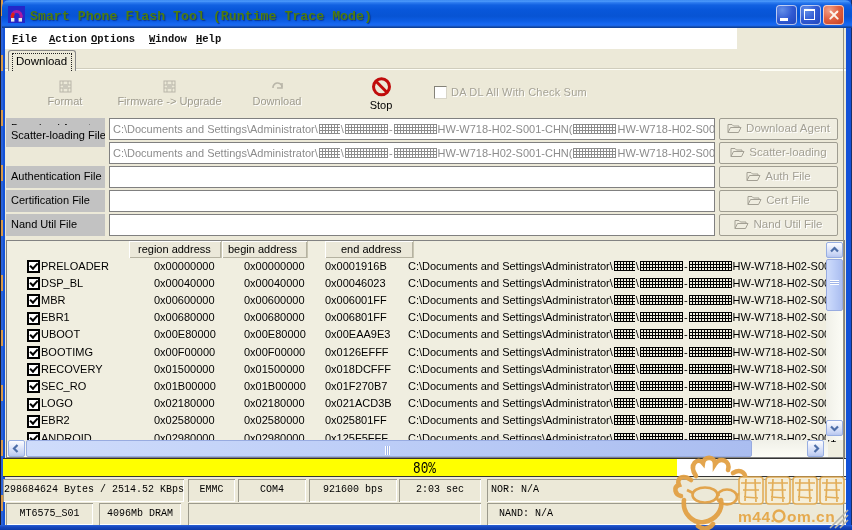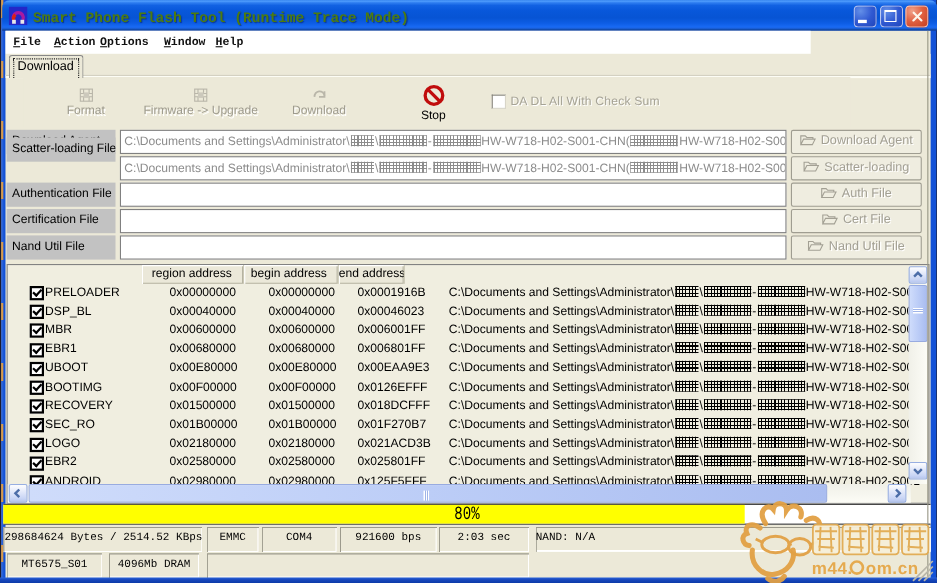--- a/index.html
+++ b/index.html
@@ -19,21 +19,21 @@
 .xx{position:absolute;left:4.5px;top:8.7px;width:12px;height:2.4px;background:#fcf4ea;border-radius:1px}
 
 #menubar{position:absolute;left:5px;top:28px;width:732px;height:21px;background:#ffffff;font:bold 10.5px "Liberation Mono",monospace;color:#111}
 #menubar span{position:absolute;top:5px}
 
 #tabrow{position:absolute;left:5px;top:49px;width:841px;height:20px;background:#ECE9D8}
 #tab1{position:absolute;left:3px;top:1px;width:66px;height:20px;background:#ECE9D8;border:1px solid #888;border-bottom:none;border-radius:3px 3px 0 0;z-index:2}
 #tab1 b{position:absolute;left:3px;top:2px;right:3px;bottom:0;border:1px dotted #222;border-bottom:none;font-weight:normal;font-size:11.5px;padding:1px 0 0 3px;white-space:nowrap}
 #tabpage-top{position:absolute;left:5px;top:68px;width:841px;height:2px;background:#fdfdf5;border-top:1px solid #d0cdbd}
 
-#toolbar{position:absolute;left:21px;top:70px;width:752px;height:46px;background:#ECE9D8}
+#toolbar{position:absolute;left:8px;top:70px;width:752px;height:46px;background:#ECE9D8}
 .tool{position:absolute;top:10px;text-align:center;color:#9e9b8e;font-size:11px}
 .tool .lbl{margin-top:2px;text-shadow:1px 1px 0 #fff}
 .tool svg{display:block;margin:0 auto}
 #stoplbl{color:#000;text-shadow:none}
 
 .flabel{position:absolute;left:6px;width:99px;height:22px;background:#c2c2c2;color:#000;font-size:11px;line-height:21px;padding-left:5px;box-sizing:border-box;white-space:nowrap;overflow:hidden}
 .ffield{position:absolute;left:109px;width:606px;height:22px;background:#fff;border:1px solid #808080;box-sizing:border-box;font-size:11px;line-height:20px;color:#8c8c8c;white-space:pre;overflow:hidden;padding-left:3px}
 .fbtn{position:absolute;left:719px;width:119px;height:22px;background:#EFEDE0;border:1px solid #9f9d91;border-radius:2px;box-sizing:border-box;color:#a3a094;font-size:11.5px;text-align:center;line-height:19px;text-shadow:1px 1px 0 #fff}
 .fbtn svg{vertical-align:-2px;margin-right:4px}
 
@@ -156,21 +156,21 @@
 <div class="fbtn" style="top:190px"><svg width="15" height="12" viewBox="0 0 15 12">
         <path d="M1 10.5 L1 2.5 L5 2.5 L6.5 4 L12 4 L12 5.5 M1 10.5 L3.5 5.5 L14 5.5 L11.5 10.5 Z" fill="none" stroke="#a3a094"></path>
       </svg>Cert File</div>
 <div class="fbtn" style="top:214px"><svg width="15" height="12" viewBox="0 0 15 12">
         <path d="M1 10.5 L1 2.5 L5 2.5 L6.5 4 L12 4 L12 5.5 M1 10.5 L3.5 5.5 L14 5.5 L11.5 10.5 Z" fill="none" stroke="#a3a094"></path>
       </svg>Nand Util File</div>
 </div>
 <div id="tablewrap">
 <div class="hcell" style="left:122px;width:93px;padding-left:9px">region address</div>
 <div class="hcell" style="left:215px;width:86px;padding-left:6px">begin address</div>
-<div class="hcell" style="left:301px;width:60px;padding-left:0">end address</div>
+<div class="hcell" style="left:318px;width:89px;padding-left:16px">end address</div>
 <div class="trow" style="top:17.0px">
       <i></i>
       <span class="c0">PRELOADER</span>
       <span class="c1">0x00000000</span>
       <span class="c2">0x00000000</span>
       <span class="c3">0x0001916B</span>
       <span class="c4">C:\Documents and Settings\Administrator\<span class="cj" style="width:21px"></span>\<span class="cj" style="width:43px"></span>-<span class="cj" style="width:43px"></span>HW-W718-H02-S001-</span>
     </div>
 <div class="trow" style="top:34.2px">
       <i></i>
@@ -280,21 +280,21 @@
 <div id="statusarea">
 <div class="scell" style="left:3px;top:479px;width:181px;height:23px;text-align:left;padding-left:1px">298684624 Bytes / 2514.52 KBps</div>
 <div class="scell" style="left:188px;top:479px;width:47px;height:23px">EMMC</div>
 <div class="scell" style="left:238px;top:479px;width:68px;height:23px">COM4</div>
 <div class="scell" style="left:309px;top:479px;width:88px;height:23px">921600 bps</div>
 <div class="scell" style="left:399px;top:479px;width:82px;height:23px">2:03 sec</div>
 <div class="scell" style="left:487px;top:479px;width:359px;height:23px;text-align:left;padding-left:4px">NOR: N/A</div>
 <div class="scell" style="left:6px;top:503px;width:87px;height:22px">MT6575_S01</div>
 <div class="scell" style="left:99px;top:503px;width:82px;height:22px">4096Mb DRAM</div>
 <div class="scell" style="left:188px;top:503px;width:293px;height:22px"></div>
-<div class="scell" style="left:487px;top:479px;width:359px;height:22px;text-align:left;padding-left:0">NAND: N/A</div>
+<div class="scell" style="left:487px;top:503px;width:359px;height:22px;text-align:left;padding-left:12px">NAND: N/A</div>
 <div class="abs" style="left:0;top:525px;width:852px;height:5px;background:linear-gradient(180deg,#2b63d9 0,#1747bd 2px,#0c3aa8 5px)"></div>
 </div>
 <div class="abs" style="left:843px;top:28px;width:1px;height:497px;background:#969484"></div>
 <svg id="watermark" class="abs" style="left:640px;top:452px;width:212px;height:78px" viewBox="0 0 212 78">
 <g fill="none" stroke="#e2a145" stroke-width="4.6" stroke-linecap="round" opacity="0.95">
 <path d="M56 24 C48 12 58 5 63 11 C64 4 75 4 75 12 C80 4 91 9 88 18"></path>
 <path d="M51 28 C43 22 36 26 39 33 C33 35 35 43 41 44"></path>
 <path d="M93 21 C101 16 108 22 104 29"></path>
 <path d="M44 48 C42 62 54 72 64 70 C76 68 83 58 81 48"></path>
 <path d="M58 74 C63 78 70 77 73 72"></path>

